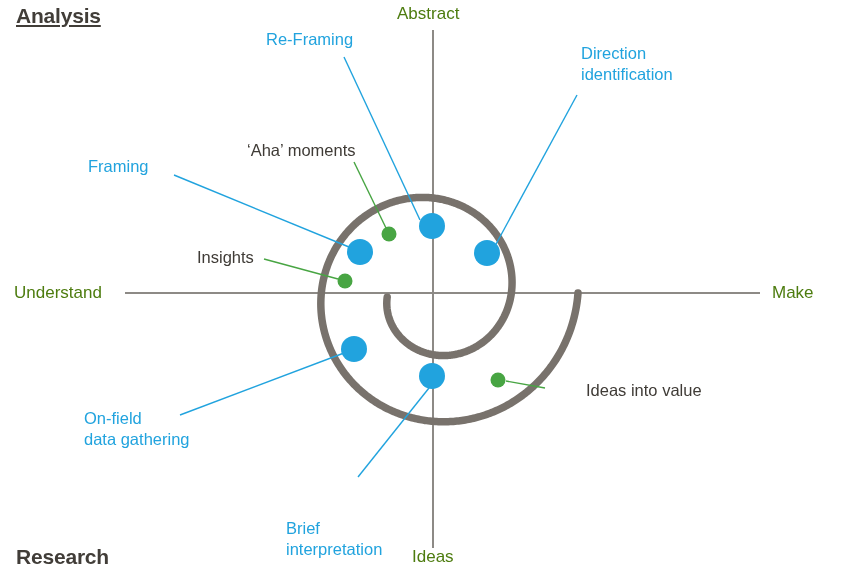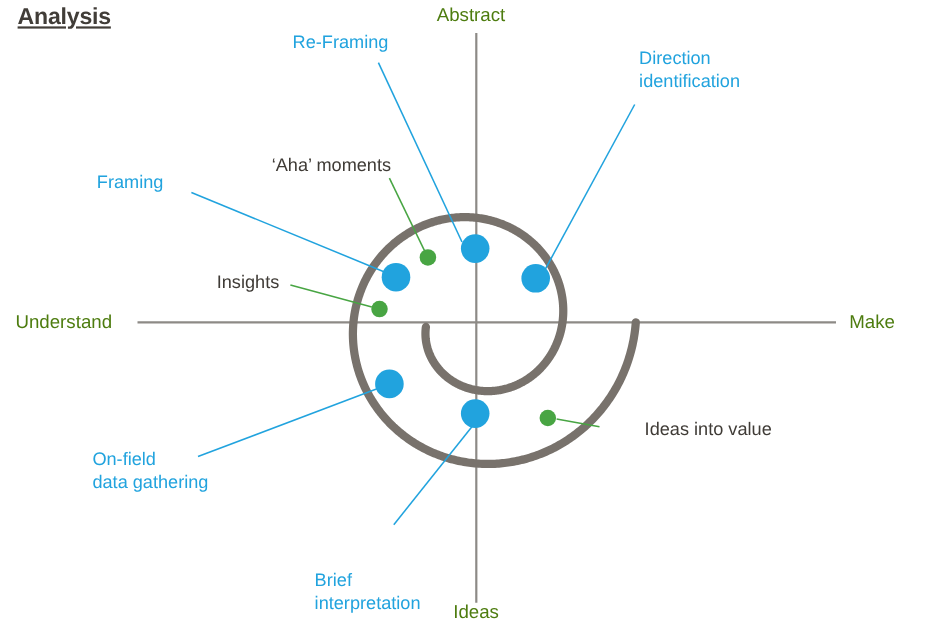--- a/index.html
+++ b/index.html
@@ -84,20 +84,21 @@
         <circle cx="432" cy="376" r="13" fill="#21a3de" style="pointer-events: auto; cursor: pointer;"></circle>
         <circle cx="389" cy="234" r="7.5" fill="#48a543" style="pointer-events: auto; cursor: pointer;"></circle>
         <circle cx="345" cy="281" r="7.5" fill="#48a543" style="pointer-events: auto; cursor: pointer;"></circle>
         <circle cx="498" cy="380" r="7.5" fill="#48a543" style="pointer-events: auto; cursor: pointer;"></circle>
       </g>
   </svg>
 
   <div class="corner-label" style="left:16px;  top:4px;text-decoration:underline;">Analysis</div>
 
 
+  <div class="corner-label" style="left:16px;  bottom:8px;">Research</div>
 
 
   <div class="axis-label" style="left:397px; top:4px;">Abstract</div>
 
   <div class="axis-label" style="left:412px; top:547px;">Ideas</div>
 
   <div class="axis-label" style="left:14px;  top:283px;">Understand</div>
 
   <div class="axis-label" style="left:772px; top:283px;">Make</div>
 

